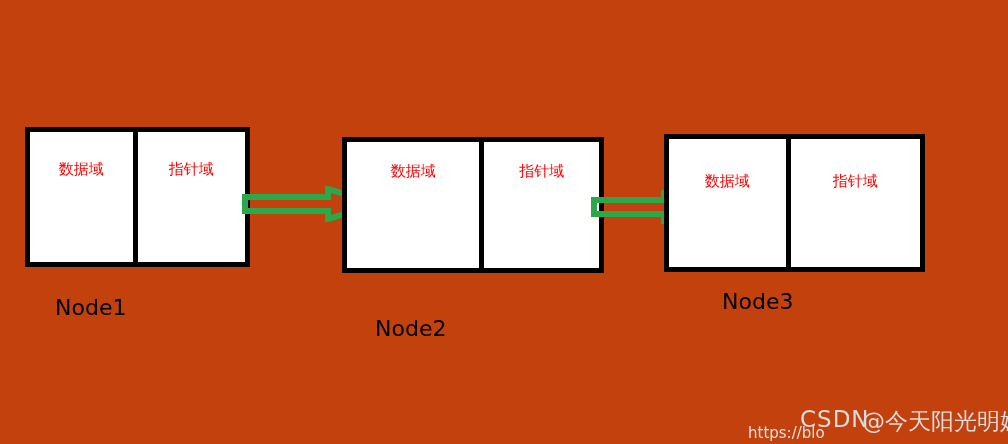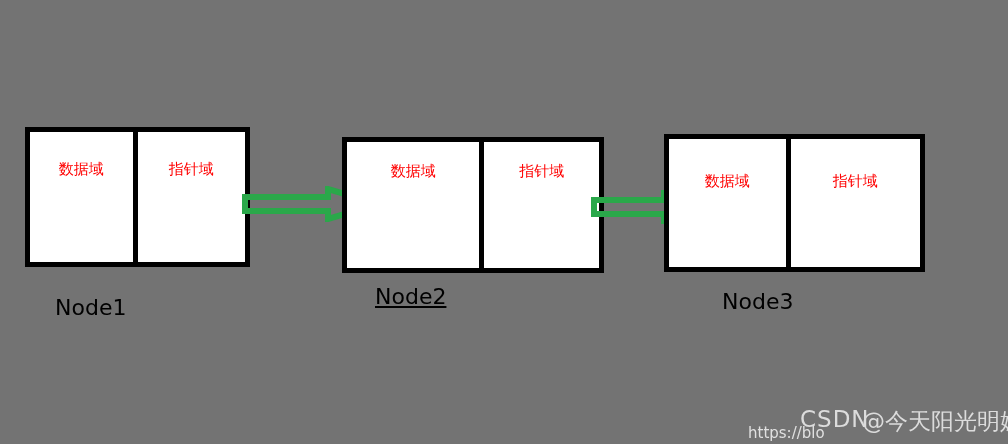--- a/index.html
+++ b/index.html
@@ -7,21 +7,21 @@
     padding: 0;
     background: #ffffff;
   }
   body {
     font-family: "Liberation Sans", sans-serif;
   }
   #canvas {
     position: relative;
     width: 1008px;
     height: 444px;
-    background: #737373;
+    background: #c2410c;
     overflow: hidden;
   }
 
   
   .node {
     position: absolute;
     box-sizing: border-box;
     border: 5px solid #000000;
     background: #ffffff;
     display: flex;
@@ -114,21 +114,21 @@
   </div>
 
   <div class="node node2" style="left:342px; top:137px; width:262px; height:136px;">
     <div class="cell data-cell" style="width:140px;">
       <span class="field-label">数据域</span>
     </div>
     <div class="cell" style="width:117px;">
       <span class="field-label">指针域</span>
     </div>
   </div>
-  <div class="node-caption" style="left:375px; top:284px;text-decoration:underline;">Node2</div>
+  <div class="node-caption" style="left:375px; top:316px;">Node2</div>
 
   <div class="arrow" style="left:591px; top:190px; width:122px; height:34px;">
     <svg width="122" height="34" viewBox="0 0 122 34" xmlns="http://www.w3.org/2000/svg">
       <path d="M3 10 L73 10 L73 3 L119 17 L73 31 L73 24 L3 24 Z" fill="none" stroke="#2aa84a" stroke-width="6" stroke-linejoin="miter"></path>
     </svg>
   </div>
 
   <div class="node node3" style="left:664px; top:134px; width:261px; height:138px;">
     <div class="cell data-cell" style="width:124px;">
       <span class="field-label">数据域</span>

